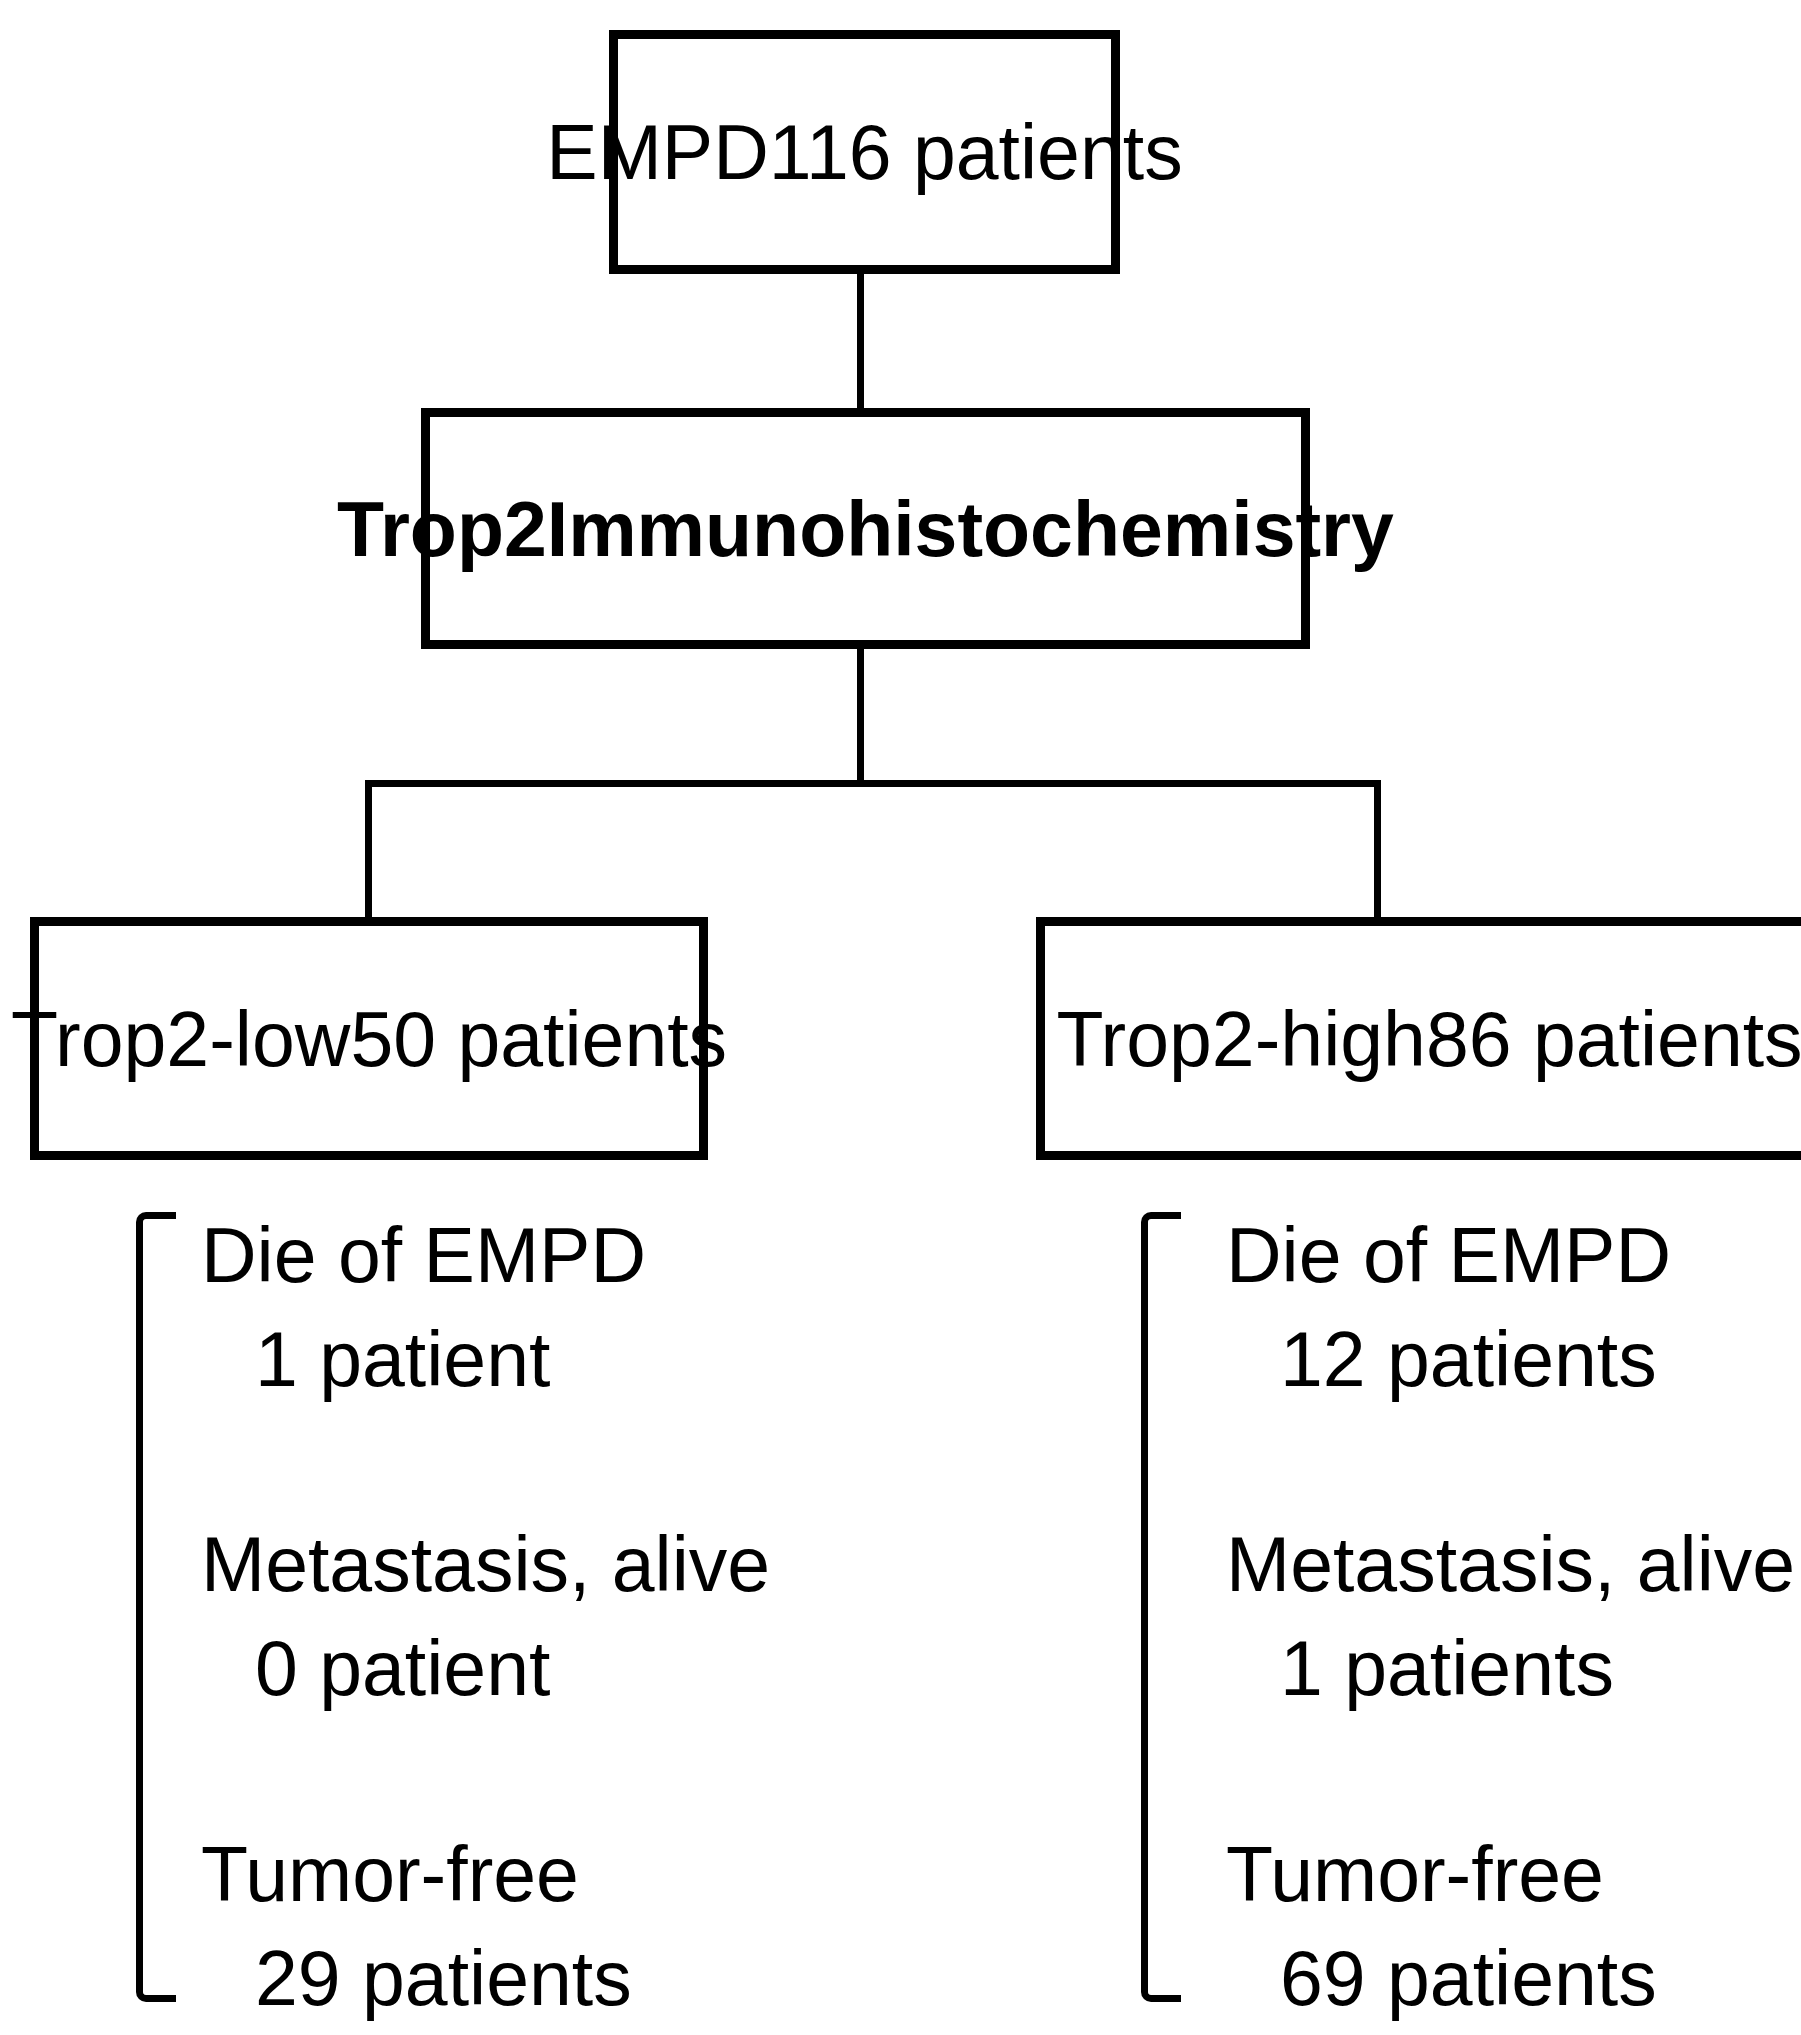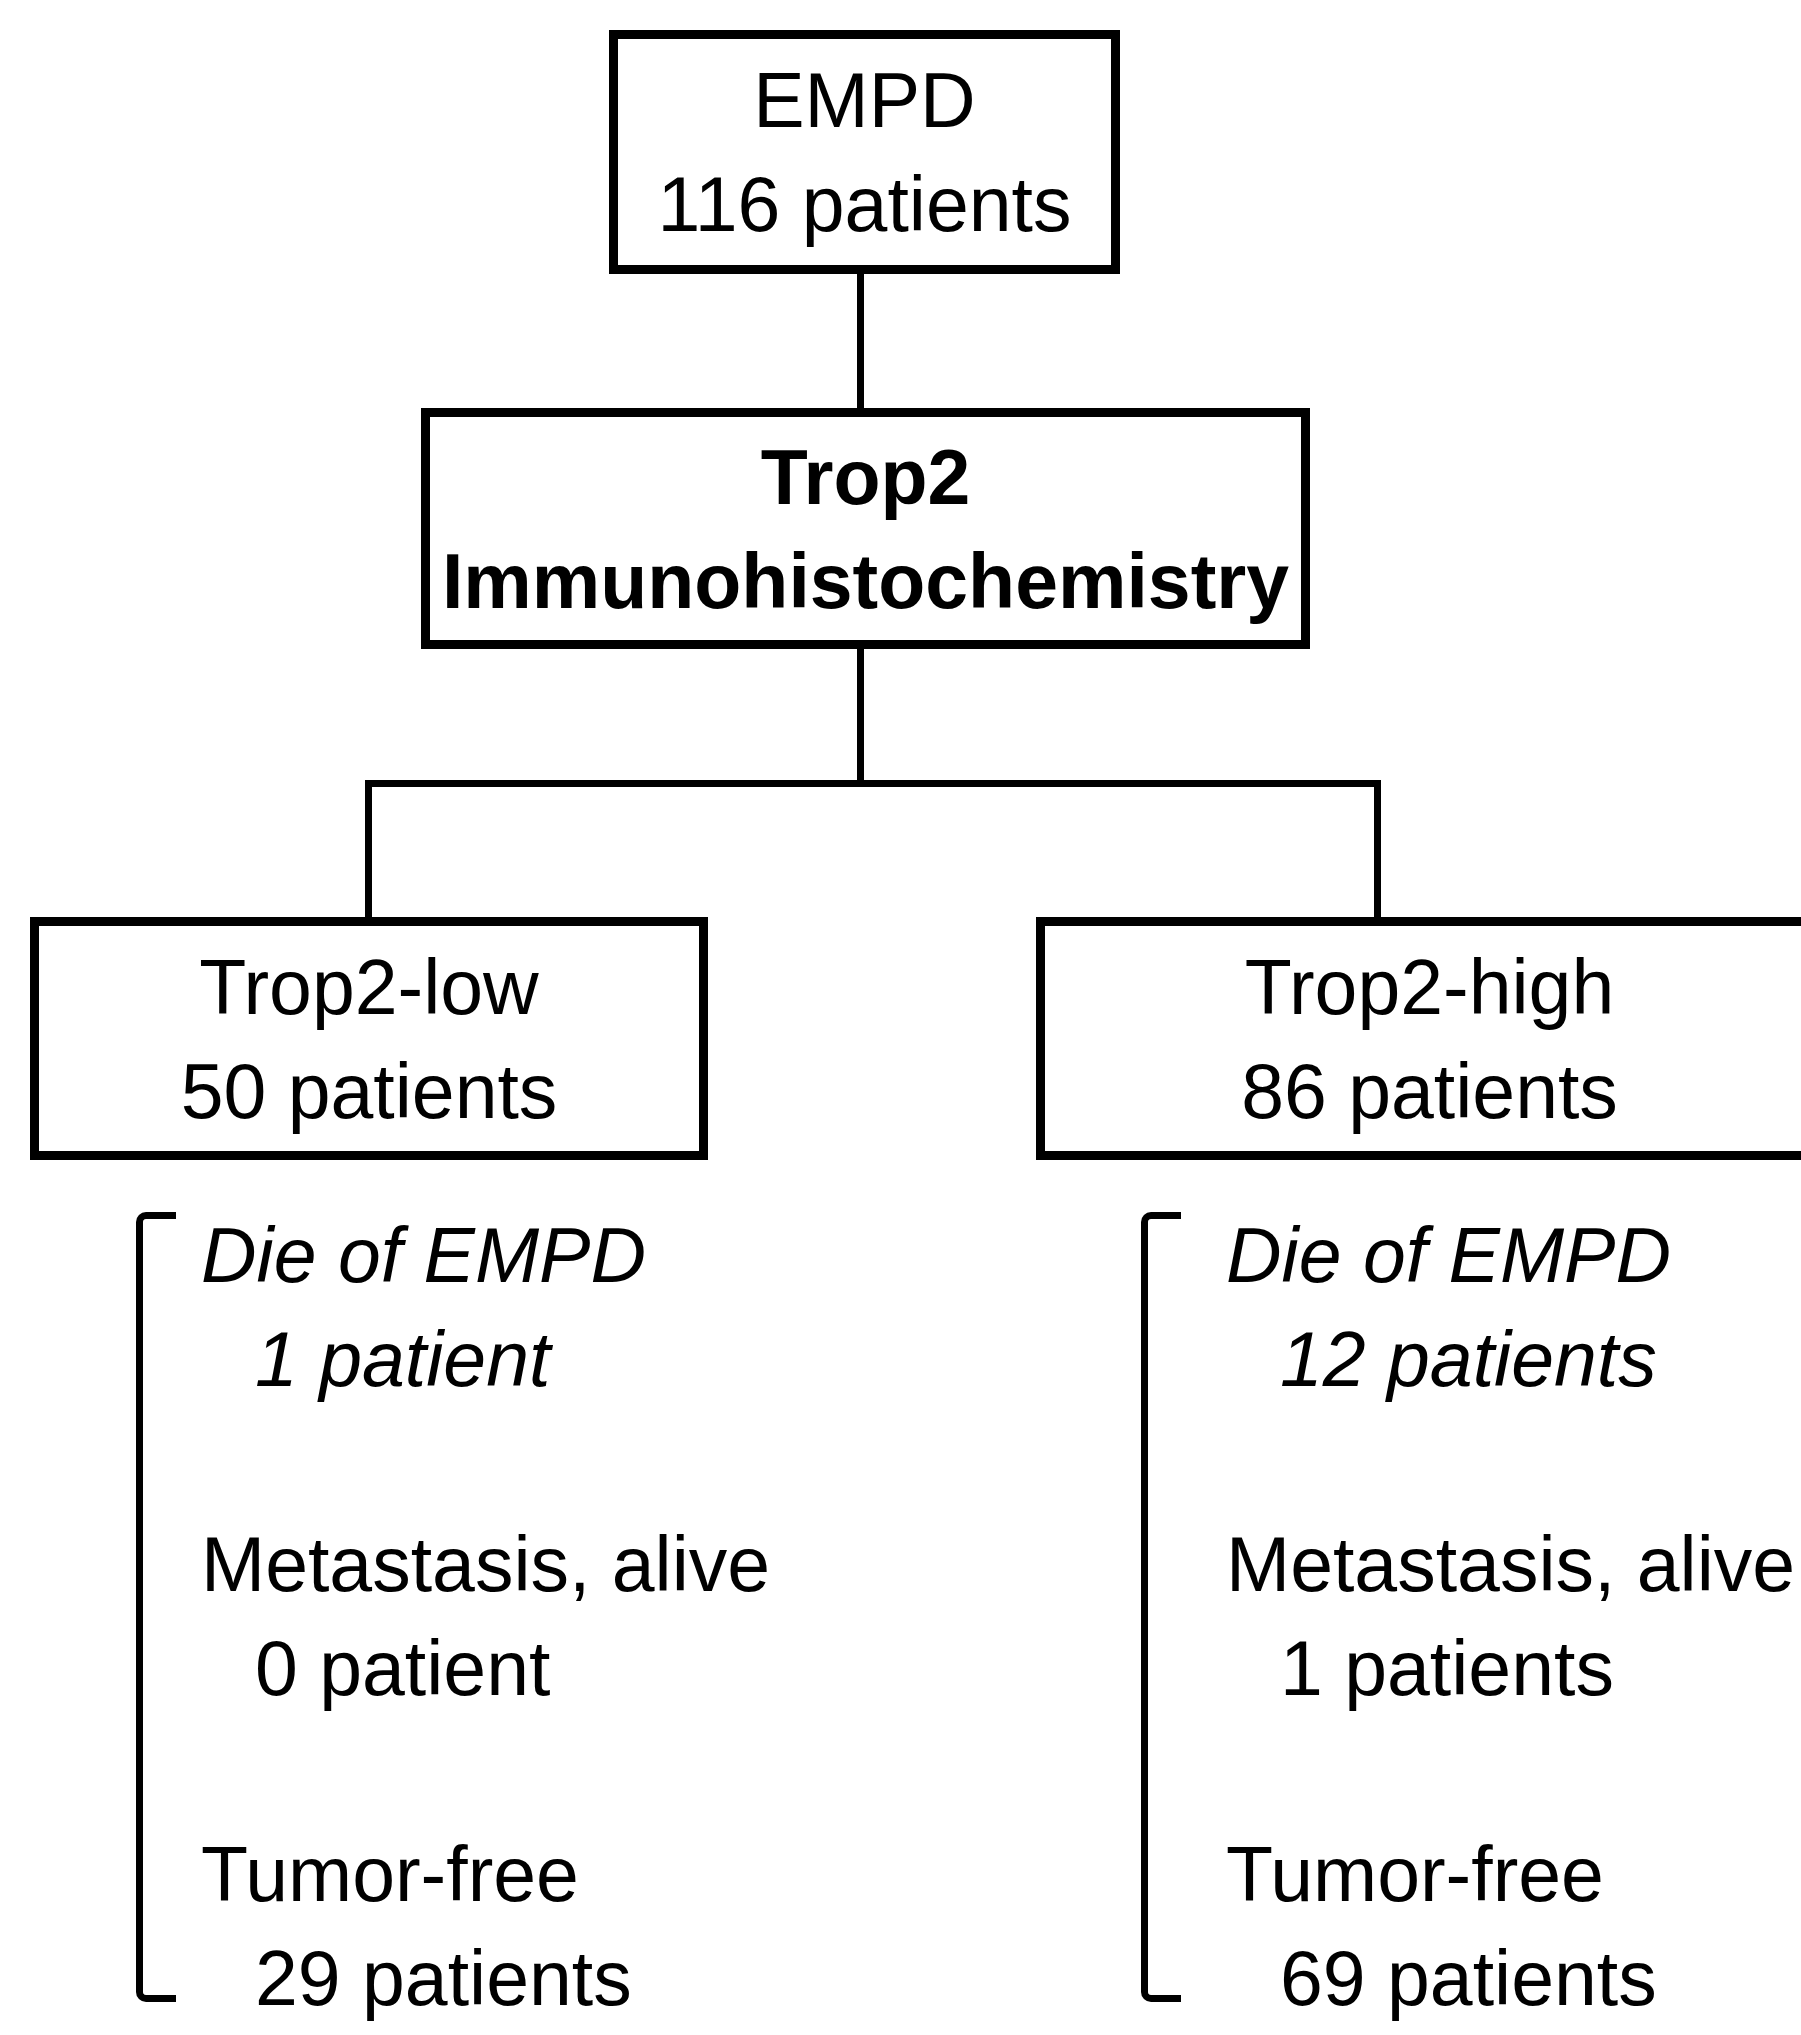--- a/index.html
+++ b/index.html
@@ -16,21 +16,21 @@
     font-family: "Liberation Sans", sans-serif;
     overflow: hidden;
   }
   
   .node {
     position: absolute;
     box-sizing: border-box;
     border: 9px solid #000000;
     background: #ffffff;
     display: flex;
-    flex-direction: column;
+    flex-direction: row;
     justify-content: center;
     align-items: center;
     text-align: center;
     font-size: 77px;
     line-height: 104px;
     white-space: nowrap;
   }
   .node-empd   { left: 609px;  top: 30px;  width: 511px; height: 244px; }
   .node-ihc    { left: 421px;  top: 408px; width: 889px; height: 241px; font-weight: bold; }
   .node-low    { left: 30px;   top: 917px; width: 678px; height: 243px; }
@@ -67,21 +67,21 @@
     position: absolute;
     font-size: 77px;
     line-height: 104px;
     white-space: nowrap;
   }
   .outcome .count {
     padding-left: 54px;
   }
   .col-left  { left: 201px; }
   .col-right { left: 1226px; }
-  .row-1 { top: 1203px; font-style: italic; }
+  .row-1 { top: 1203px; }
   .row-2 { top: 1512px; }
   .row-3 { top: 1822px; }
 </style>
 </head>
 <body>
 
 <div class="canvas">
 
   <div class="node node-empd">
     <div>EMPD</div>

